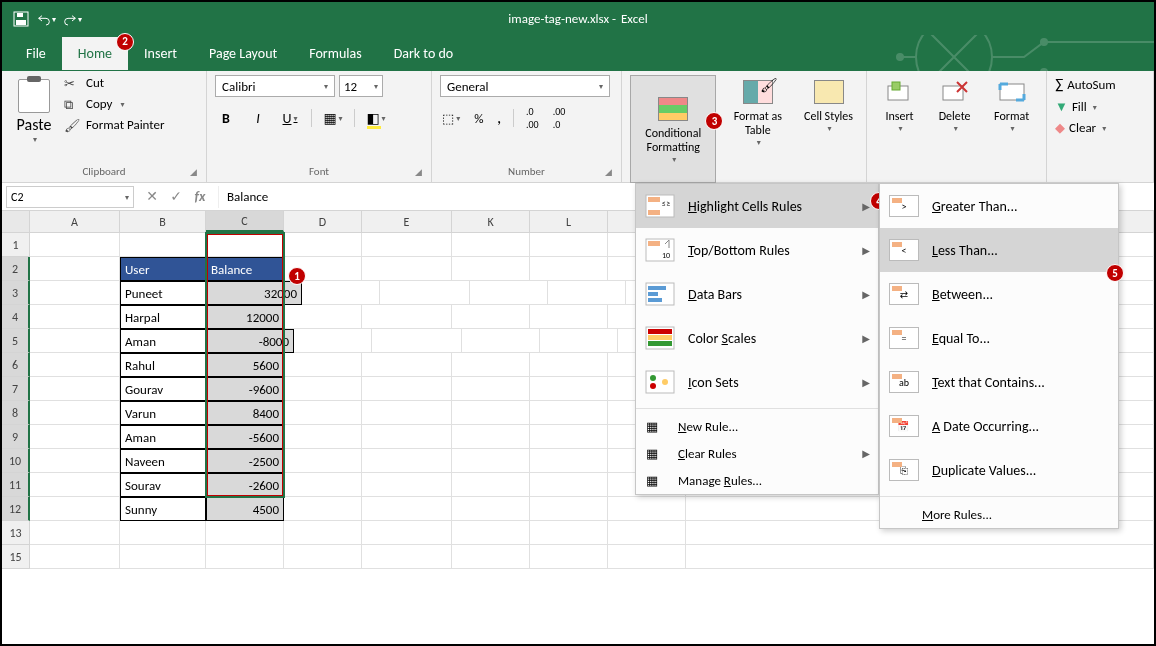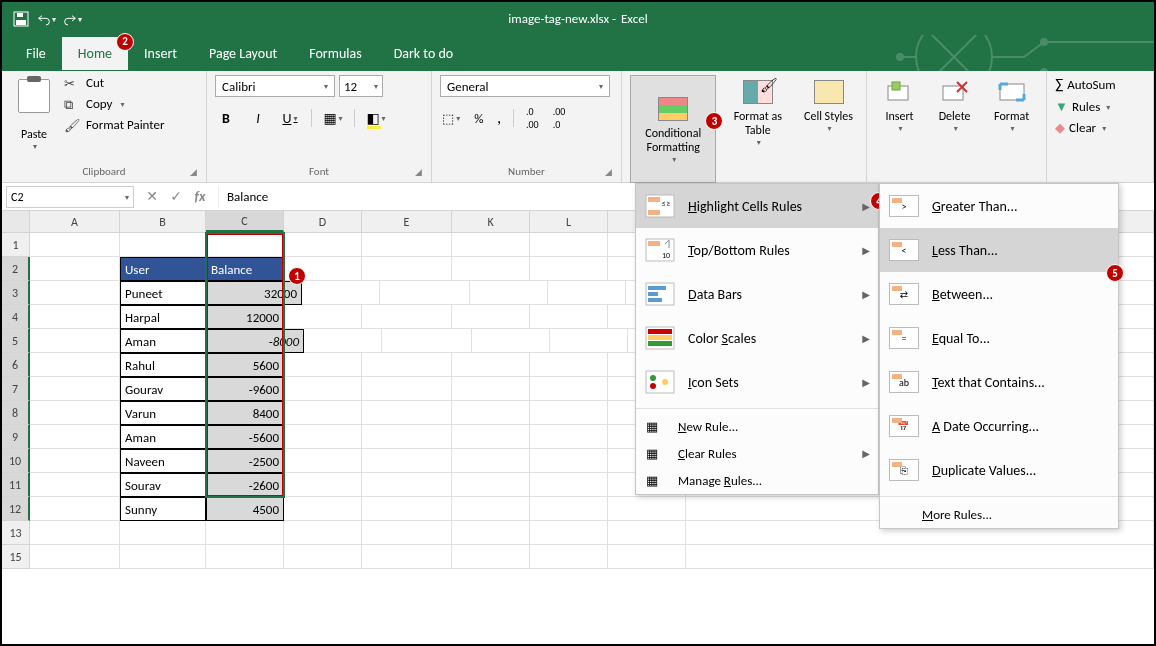--- a/index.html
+++ b/index.html
@@ -25,21 +25,21 @@
   .ribbon { height: 112px; background:#f3f3f3; border-bottom:1px solid #d4d4d4; display:flex; position:relative; }
   .group { border-right:1px solid #d4d4d4; padding:4px 8px 2px 8px; display:flex; flex-direction:column; justify-content:space-between; position:relative; }
   .group-title { text-align:center; font-size:11px; color:#666; padding:2px 0; }
   .dlg-launch { position:absolute; right:4px; bottom:4px; width:12px; height:12px; font-size:9px; color:#888; cursor:pointer; }
 
   .clipboard-group { width:205px; }
   .clip-row { display:flex; }
   .paste-btn { width:48px; display:flex; flex-direction:column; align-items:center; padding:4px; cursor:pointer; }
   .paste-icon { width:32px; height:34px; background:#fff; border:1px solid #999; border-radius:2px; position:relative; }
   .paste-icon::before { content:''; position:absolute; top:-4px; left:8px; width:14px; height:6px; background:#666; border-radius:2px; }
-  .paste-label { font-size:12px; margin-top:14px; }
+  .paste-label { font-size:16px; margin-top:2px; }
   .clip-small { display:flex; flex-direction:column; gap:6px; padding-left:6px; font-size:13px; }
   .clip-item { display:flex; align-items:center; gap:6px; cursor:pointer; }
   .mini-icon { width:16px; height:14px; display:inline-block; }
   .cut-ic { color:#444; }
   .copy-ic { color:#444; }
   .fp-ic { color:#444; }
 
   .font-group { width:225px; }
   .font-row1 { display:flex; gap:4px; align-items:center; }
   .font-name { width:120px; height:22px; border:1px solid #ababab; background:#fff; font-size:13px; padding:2px 6px; display:flex; align-items:center; justify-content:space-between; cursor:pointer; }
@@ -321,21 +321,21 @@
   </div>
 
   <div class="group edit-group">
     <div class="edit-rows">
       <div class="edit-item">
           <span style="font-size:15px">∑</span>
           <span>AutoSum</span>
         </div>
       <div class="edit-item">
           <span style="color:#3a7">▼</span>
-          <span>Rules</span> 
+          <span>Fill</span> 
           <span class="chev">▾</span>
         </div>
       <div class="edit-item">
           <span style="color:#e88">◆</span>
           <span>Clear</span> 
           <span class="chev">▾</span>
         </div>
     </div>
   </div>
 </div>
@@ -410,21 +410,21 @@
         <div class="cell" style="width: 90px;"></div>
         <div class="cell" style="width: 78px;"></div>
         <div class="cell" style="width: 78px;"></div>
         <div class="cell" style="width: 78px;"></div>
         <div class="cell" style="flex: 1 1 0%;"></div>
       </div>
       <div class="row">
         <div class="rowh sel">5</div>
         <div class="cell" style="width: 90px;"></div>
         <div class="cell data-b" style="width: 86px;">Aman</div>
-        <div class="cell data-c" style="width: 98px; font-style: italic;">-8000</div>
+        <div class="cell data-c" style="width: 88px;">-8000</div>
         <div class="cell" style="width: 78px;"></div>
         <div class="cell" style="width: 90px;"></div>
         <div class="cell" style="width: 78px;"></div>
         <div class="cell" style="width: 78px;"></div>
         <div class="cell" style="width: 78px;"></div>
         <div class="cell" style="flex: 1 1 0%;"></div>
       </div>
       <div class="row">
         <div class="rowh sel">6</div>
         <div class="cell" style="width: 90px;"></div>

